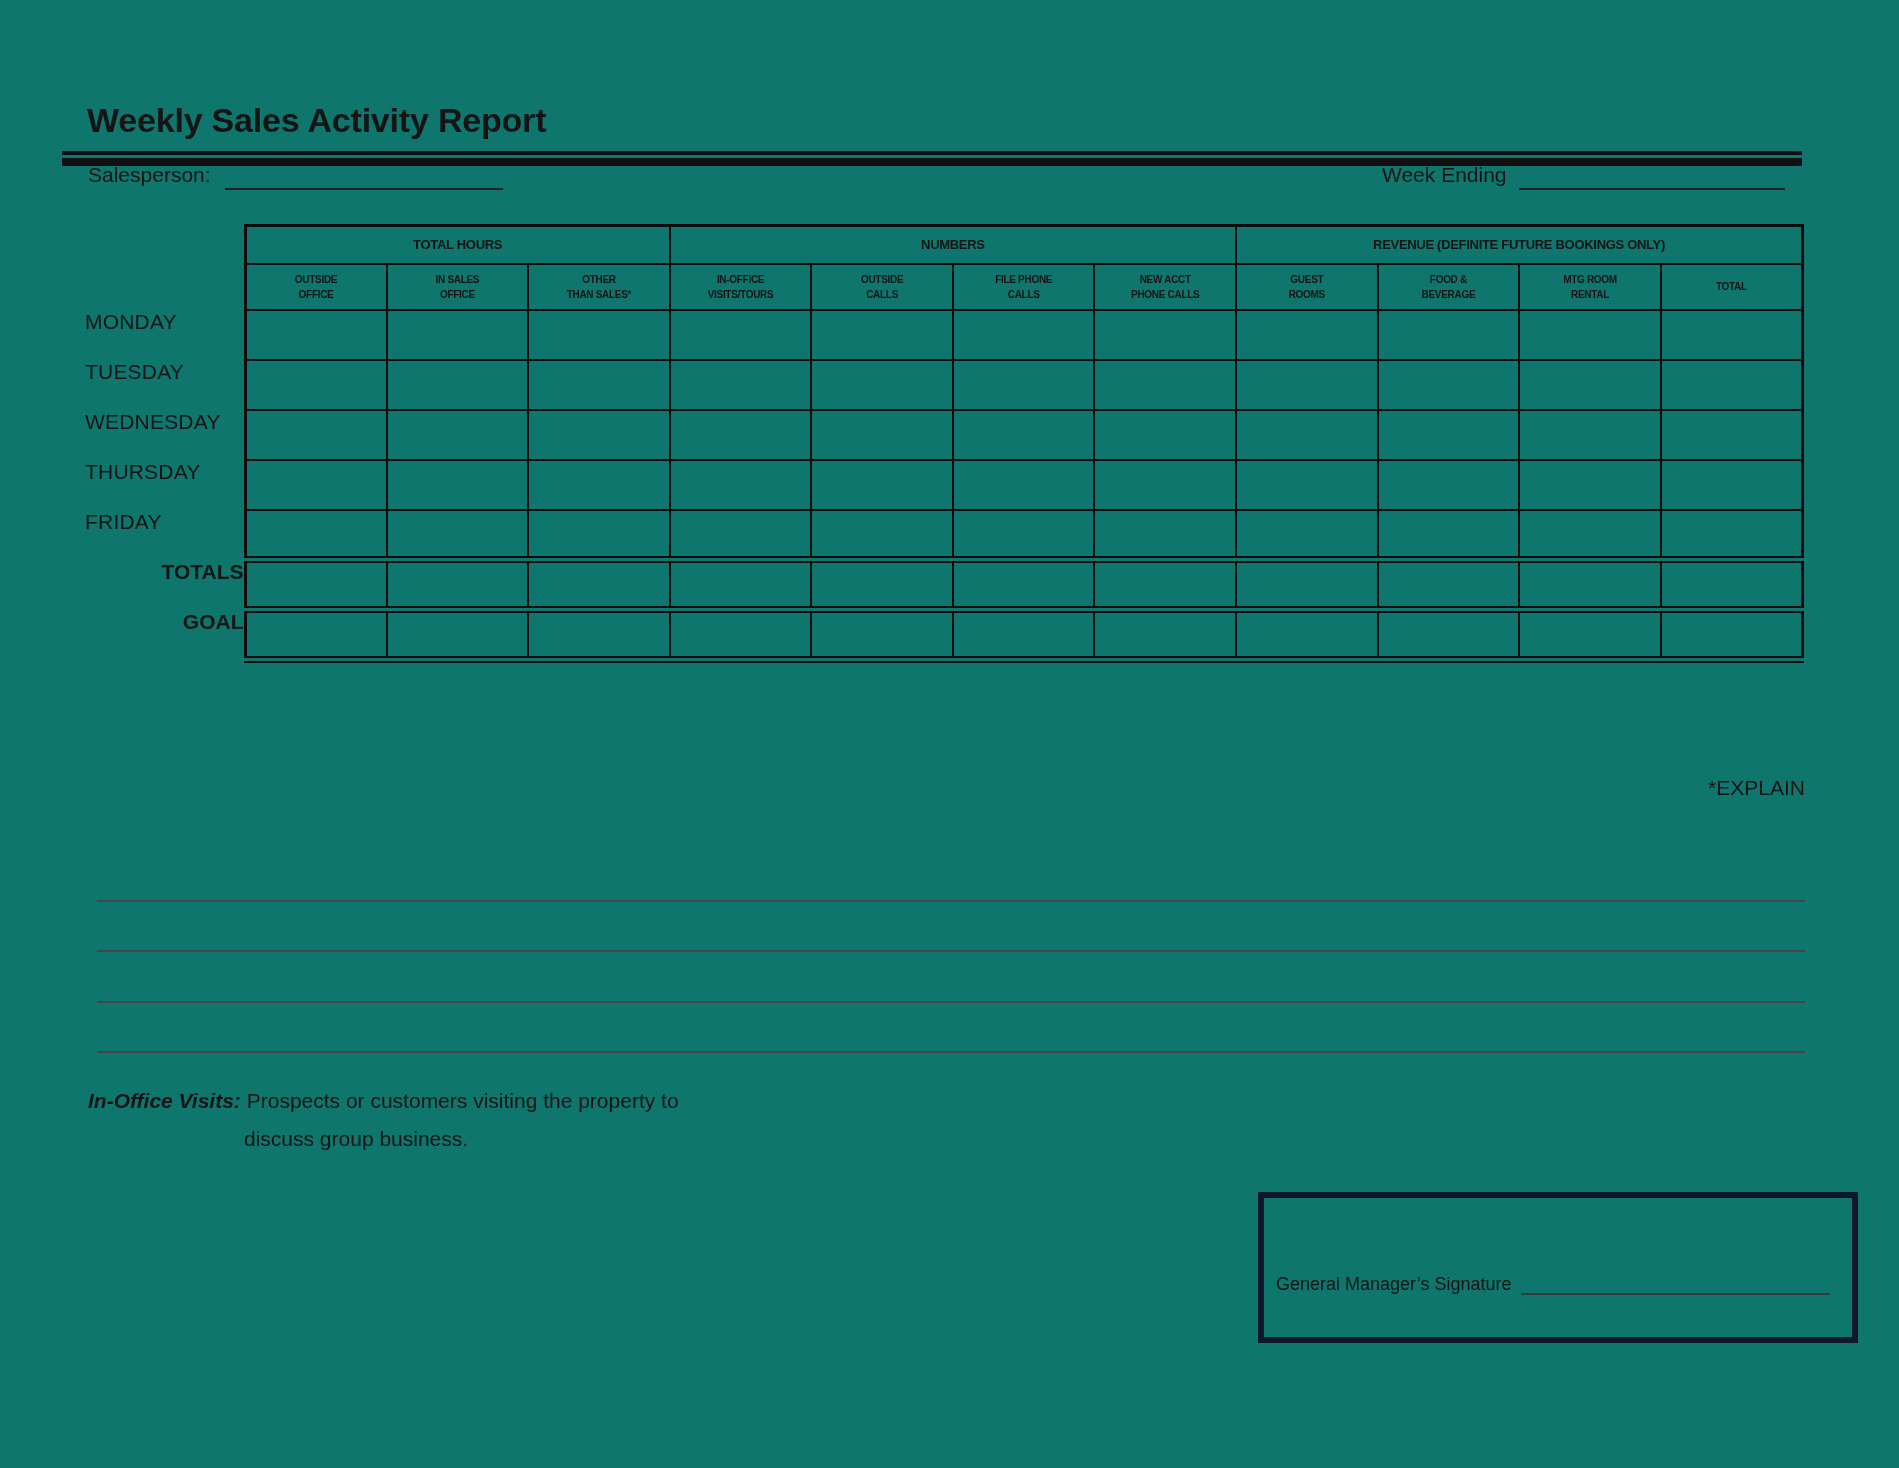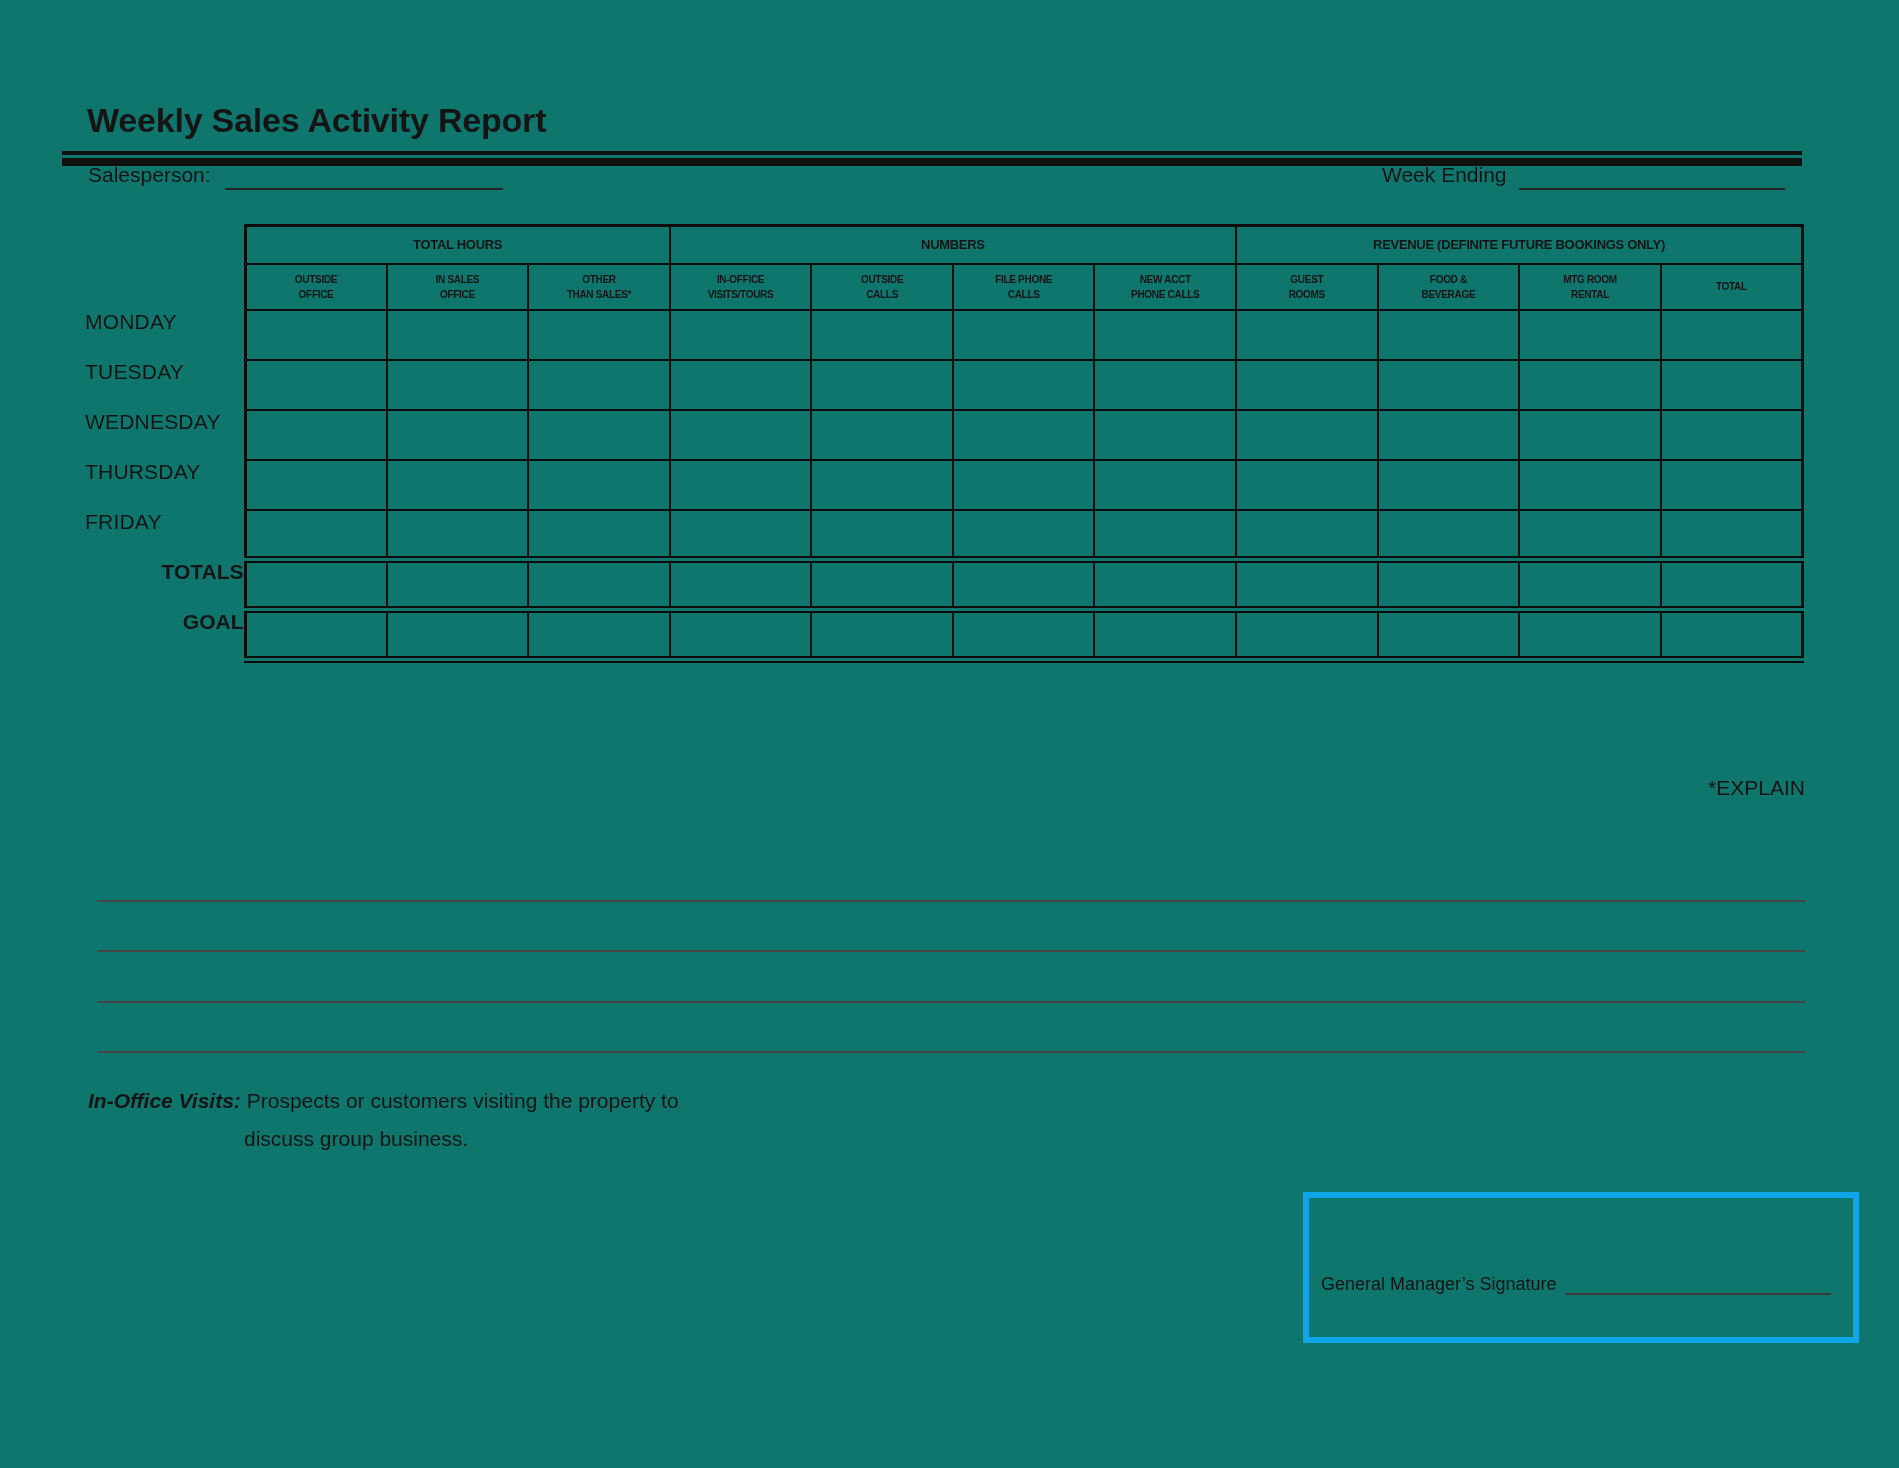--- a/index.html
+++ b/index.html
@@ -55,22 +55,22 @@
   .fill{flex:1;border-bottom:2px solid #242424;height:24px;margin-left:8px;}
   .soft-row .fill{margin-left:2px;}
   .rule-line{position:absolute;left:97px;width:1708px;height:2px;background:#454545;}
   
   .note{position:absolute;left:88px;font-size:21px;line-height:38px;}
   .note .term{font-weight:bold;font-style:italic;}
   .note-1{top:1082px;} .note-1 .l2{padding-left:156px;}
   .note-2{top:1178px;} .note-2 .l2{padding-left:64px;}
   
   .sig-box{
-    position:absolute;left:1303px;top:1192px;width:556px;height:151px;
-    border:6px solid #0ea5e9;box-sizing:border-box;
+    position:absolute;left:1258px;top:1192px;width:600px;height:151px;
+    border:6px solid #0f172a;box-sizing:border-box;
     display:flex;align-items:flex-end;padding:0 22px 42px 12px;
   }
   .sig-box .lab{font-size:18px;line-height:22px;white-space:nowrap;}
   .sig-box .fill{height:22px;border-bottom:2px solid #3a3a3a;margin-left:10px;}
 </style>
 </head>
 <body>
 
 <div class="sheet">
 

